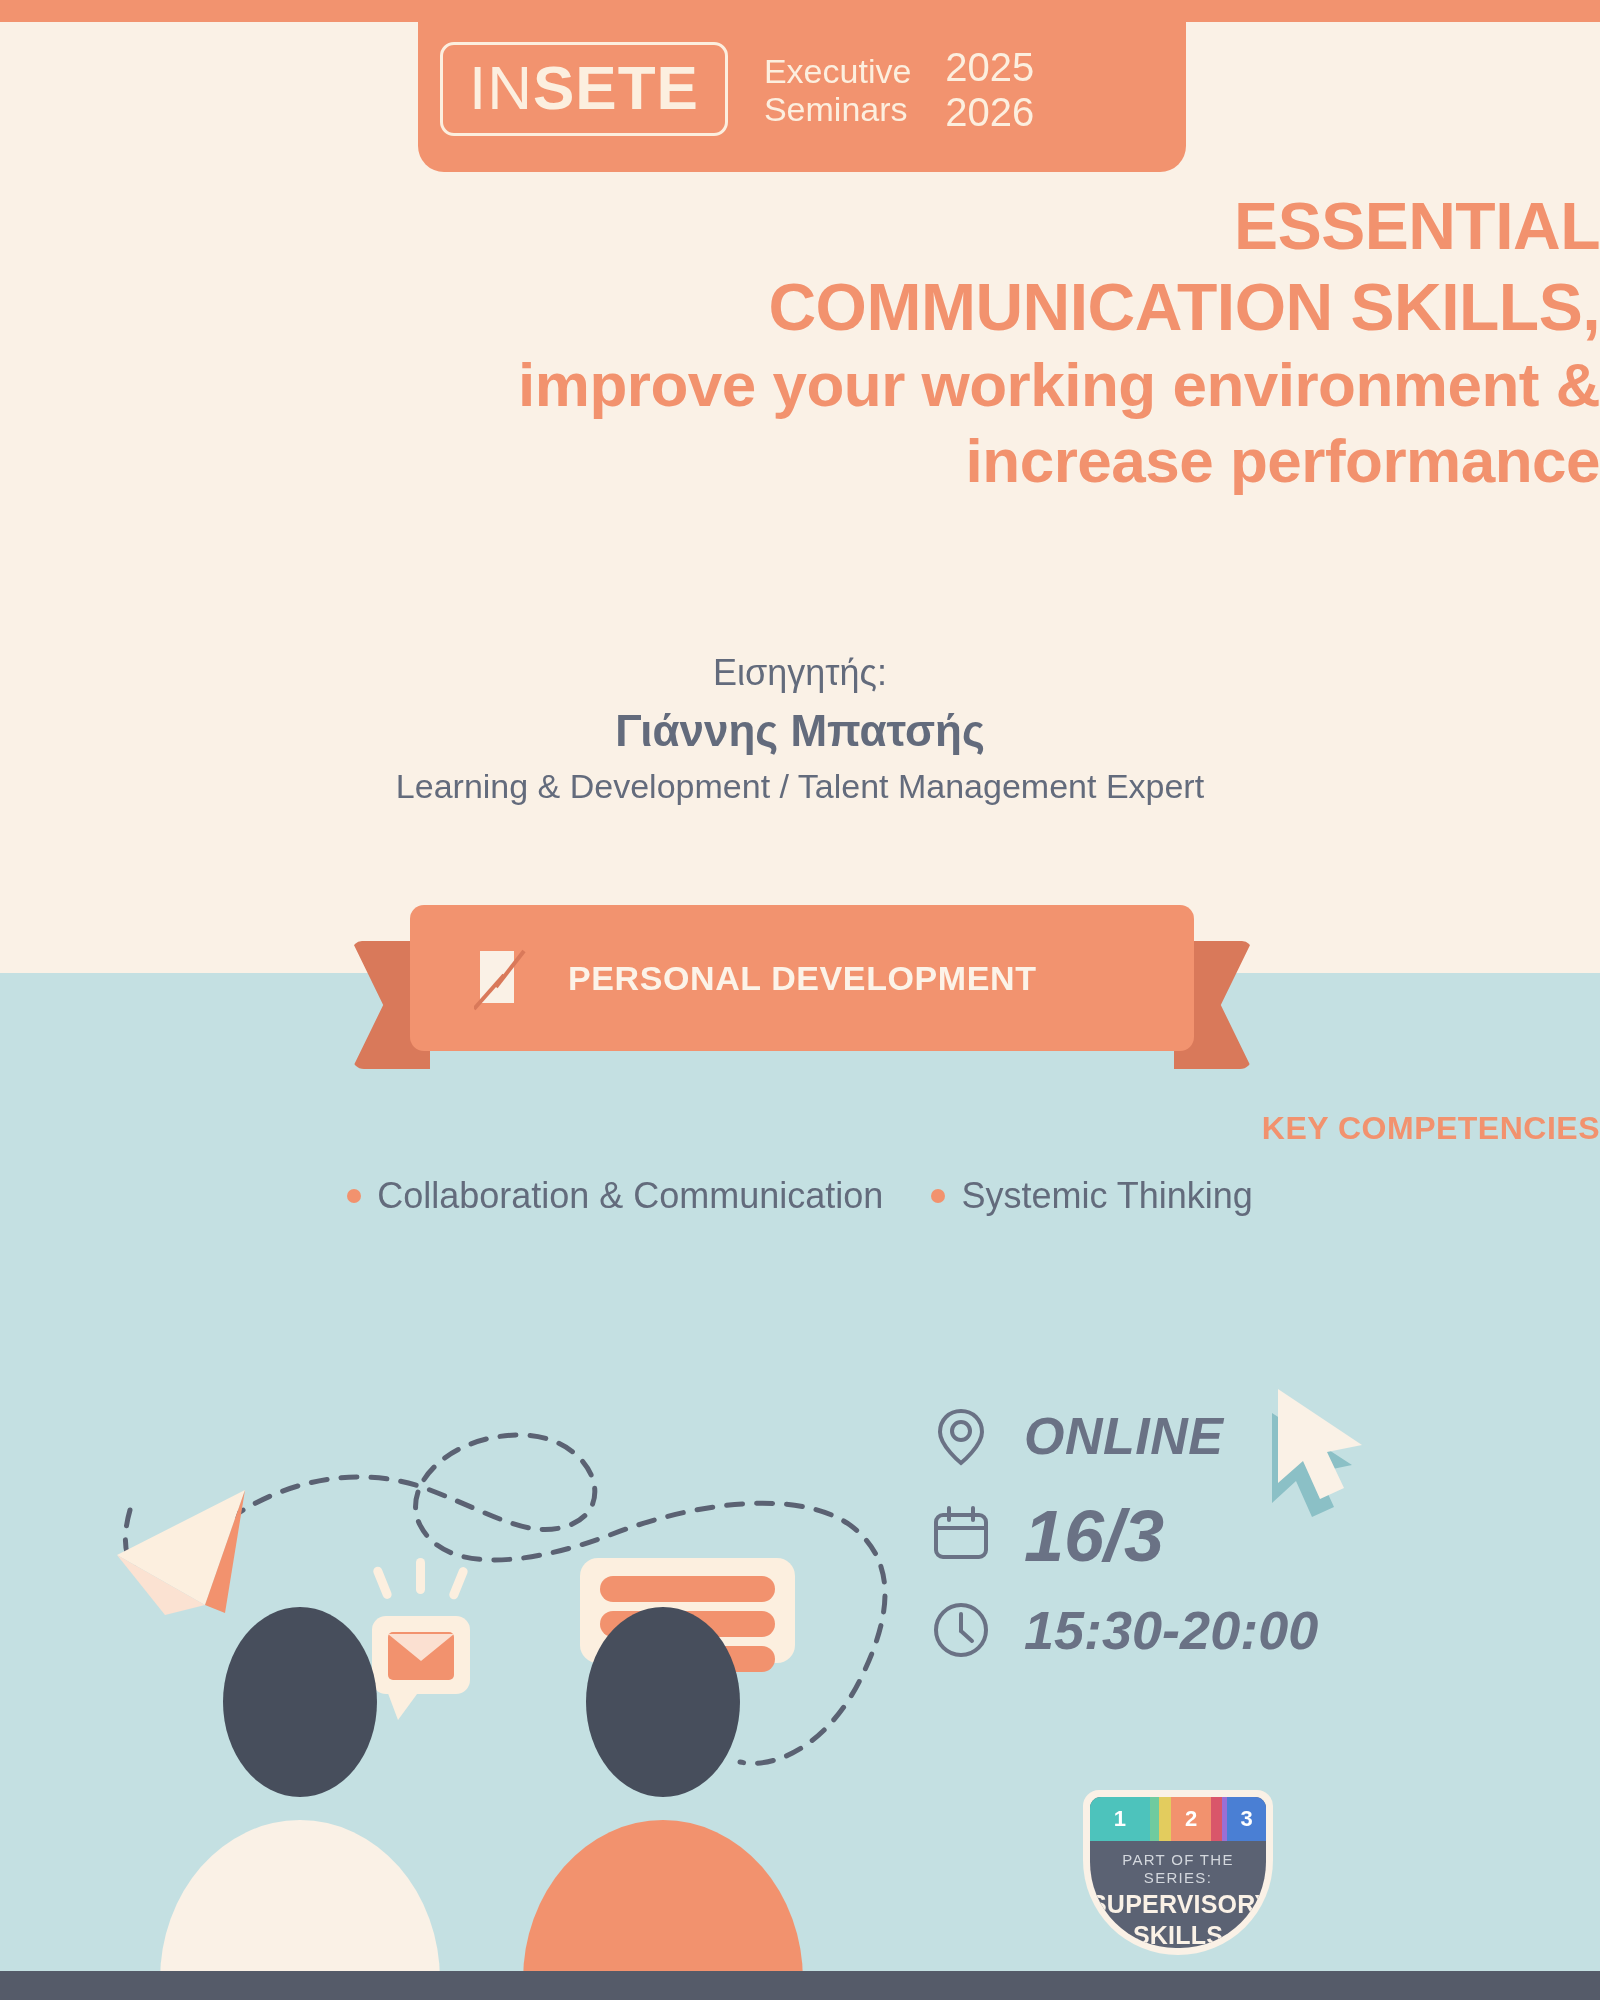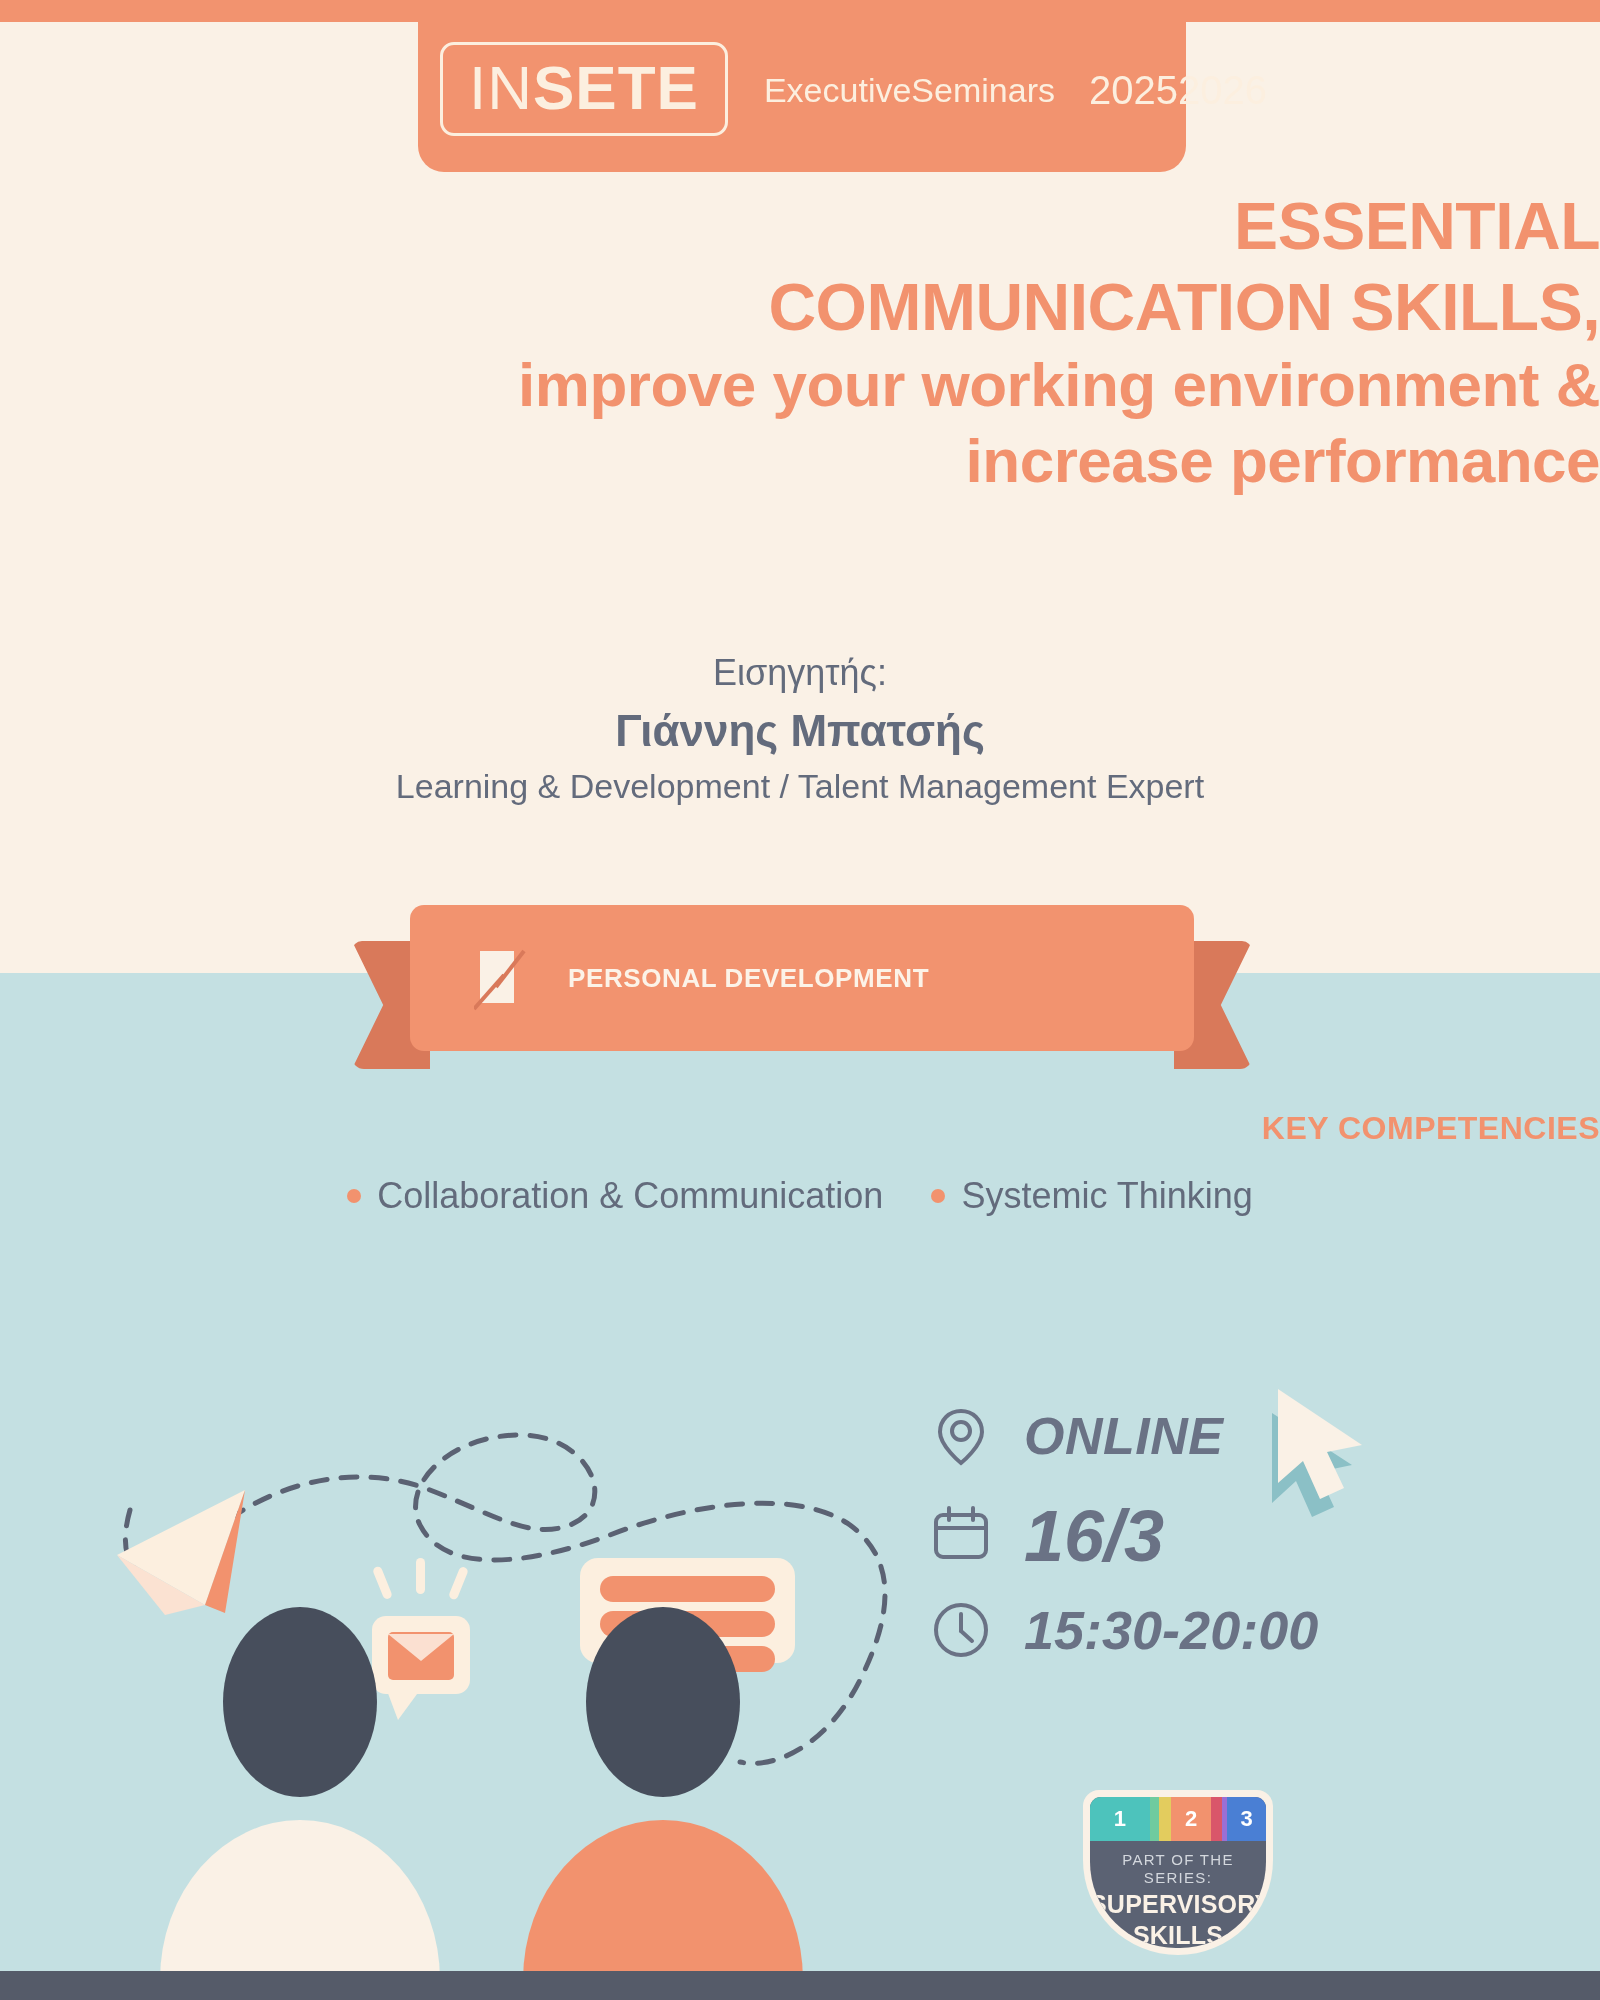--- a/index.html
+++ b/index.html
@@ -78,21 +78,21 @@
 
   .header-sub {
     display: flex;
     align-items: center;
     gap: 34px;
     margin-left: 36px;
     margin-top: 8px;
   }
   .hs-col {
     display: flex;
-    flex-direction: row;
+    flex-direction: column;
     color: #FCEFDF;
     font-size: 34px;
     font-weight: 300;
     line-height: 1.12;
     white-space: nowrap;
   }
   .hs-years { font-size: 40px; }
 
   
   .title-wrap {
@@ -163,21 +163,21 @@
     background: #F2936F;
     border-radius: 14px;
     display: flex;
     align-items: center;
     padding-left: 64px;
     gap: 42px;
   }
   .ribbon-icon { position: relative; width: 52px; height: 66px; flex: 0 0 auto; }
   .ribbon-label {
     color: #FCF3E8;
-    font-size: 26px;
+    font-size: 34px;
     font-weight: 700;
     letter-spacing: 0.6px;
     white-space: nowrap;
   }
 
   
   .kc-wrap {
     position: absolute;
     top: 1110px;
     left: 0;

